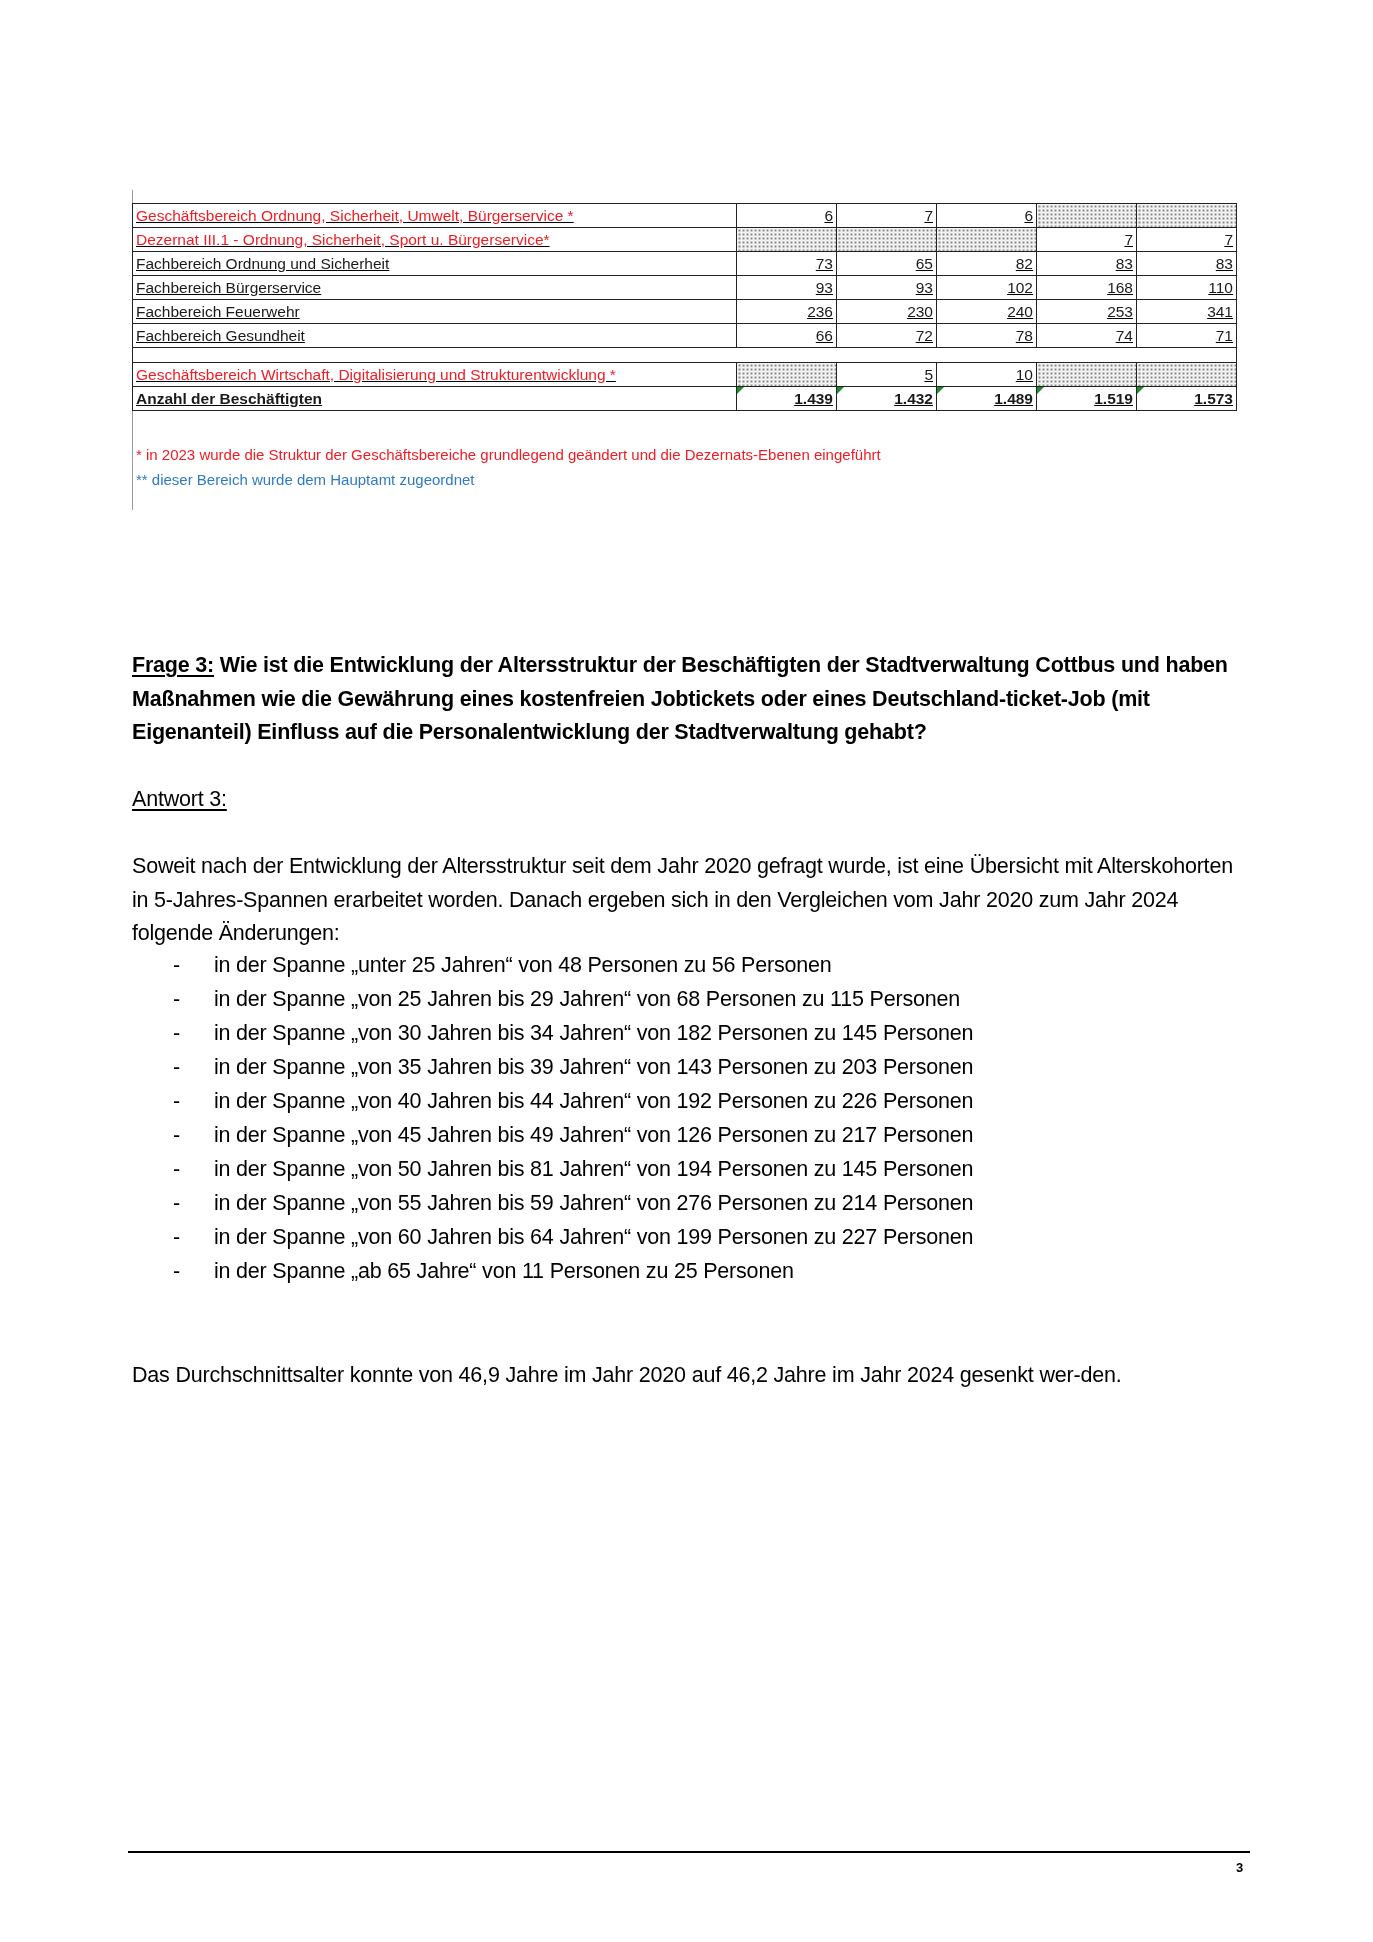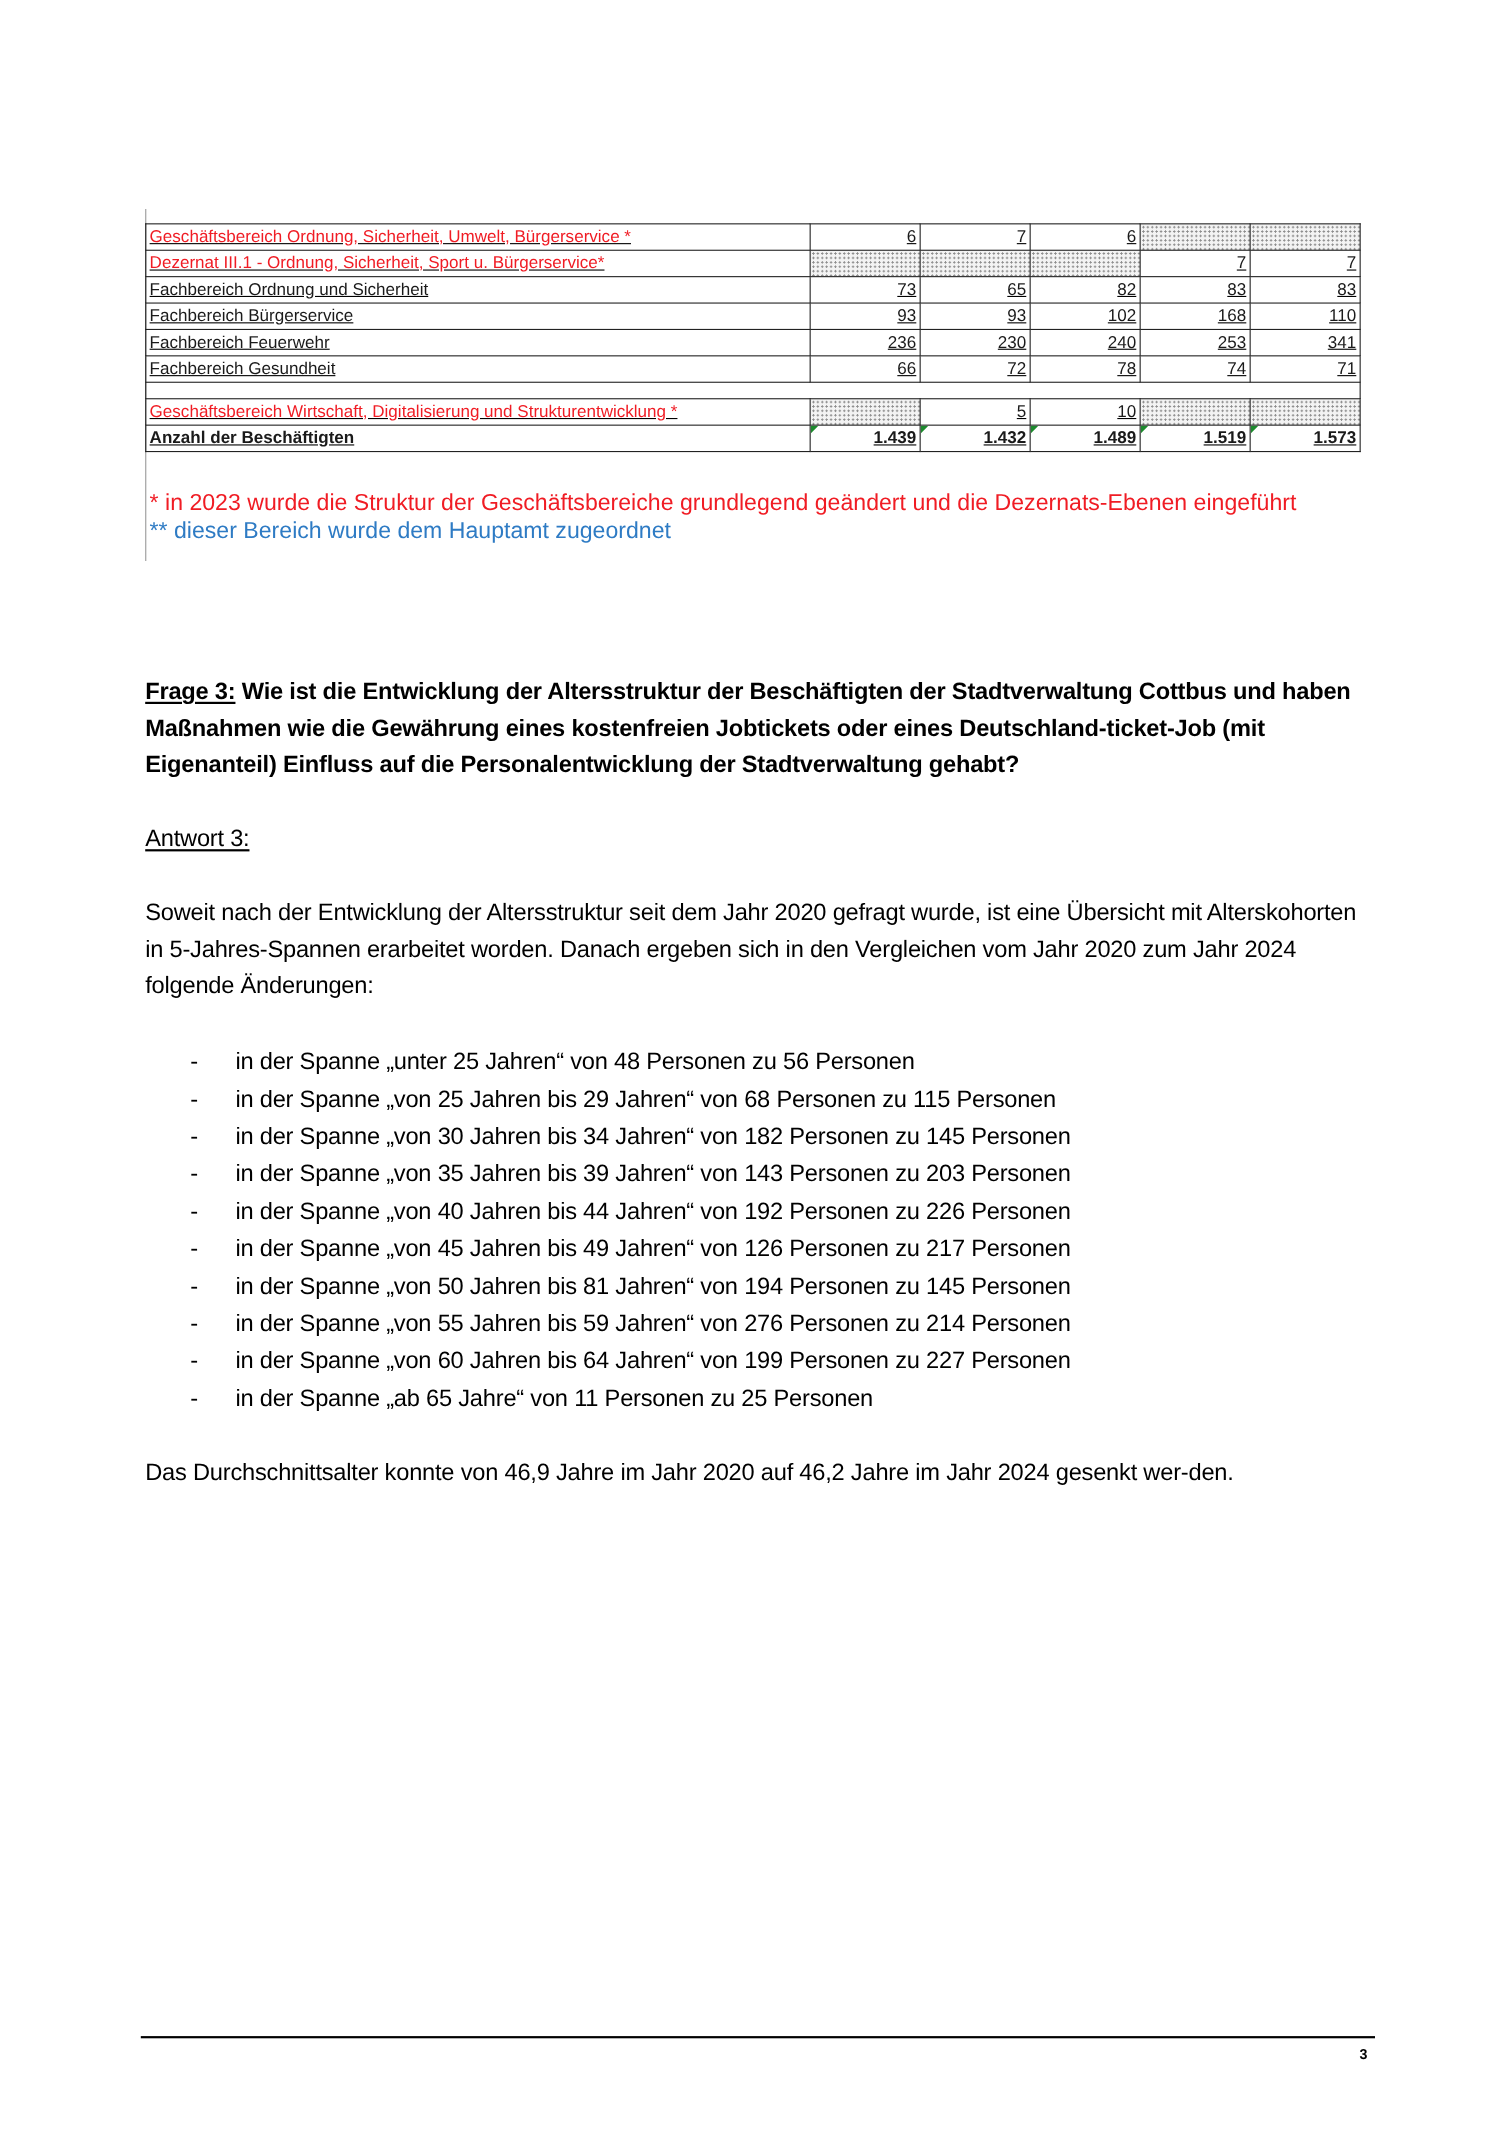--- a/index.html
+++ b/index.html
@@ -18,27 +18,27 @@
   table.staff tr.spacer td { height: 14px; border-left: 1.5px solid #222; border-right: 1.5px solid #222; }
   table.staff tr.total td { font-weight: bold; position: relative; }
   table.staff td.hatched {
     background-color: #f3f3f3;
     background-image: radial-gradient(#8c8c8c 0.8px, transparent 0.9px);
     background-size: 4px 4px;
   }
   .tri { position: absolute; left: 0; top: 0; width: 0; height: 0;
          border-top: 7px solid #1d8a2e; border-right: 7px solid transparent; }
 
-  .foot-note { position: absolute; left: 136px; font-size: 21px; }
+  .foot-note { position: absolute; left: 136px; font-size: 15px; }
   .fn1 { top: 446px; color: #f01c24; }
   .fn2 { top: 471px; color: #2e7bc4; }
 
   
   .body-text { position: absolute; left: 132px; width: 1120px; font-family: "Liberation Sans", sans-serif;
-               font-size: 21.5px; line-height: 33.5px; color: #000; letter-spacing: -0.2px; }
+               font-size: 21.5px; line-height: 33.5px; color: #000; letter-spacing: -0.2px; margin-top: 37px; }
   .question { top: 612px; font-weight: bold; }
   .question .q-label { text-decoration: underline; text-underline-offset: 3px; }
   .answer-label { top: 746px; text-decoration: underline; text-underline-offset: 3px; }
   .intro { top: 813px; }
   .list { top: 948px; margin: 0; padding: 0; list-style: none; }
   .list li { position: relative; padding-left: 82px; height: 34px; line-height: 34px; }
   .list li .dash { position: absolute; left: 41px; top: 0; }
   .closing { top: 1322px; }
 
   

